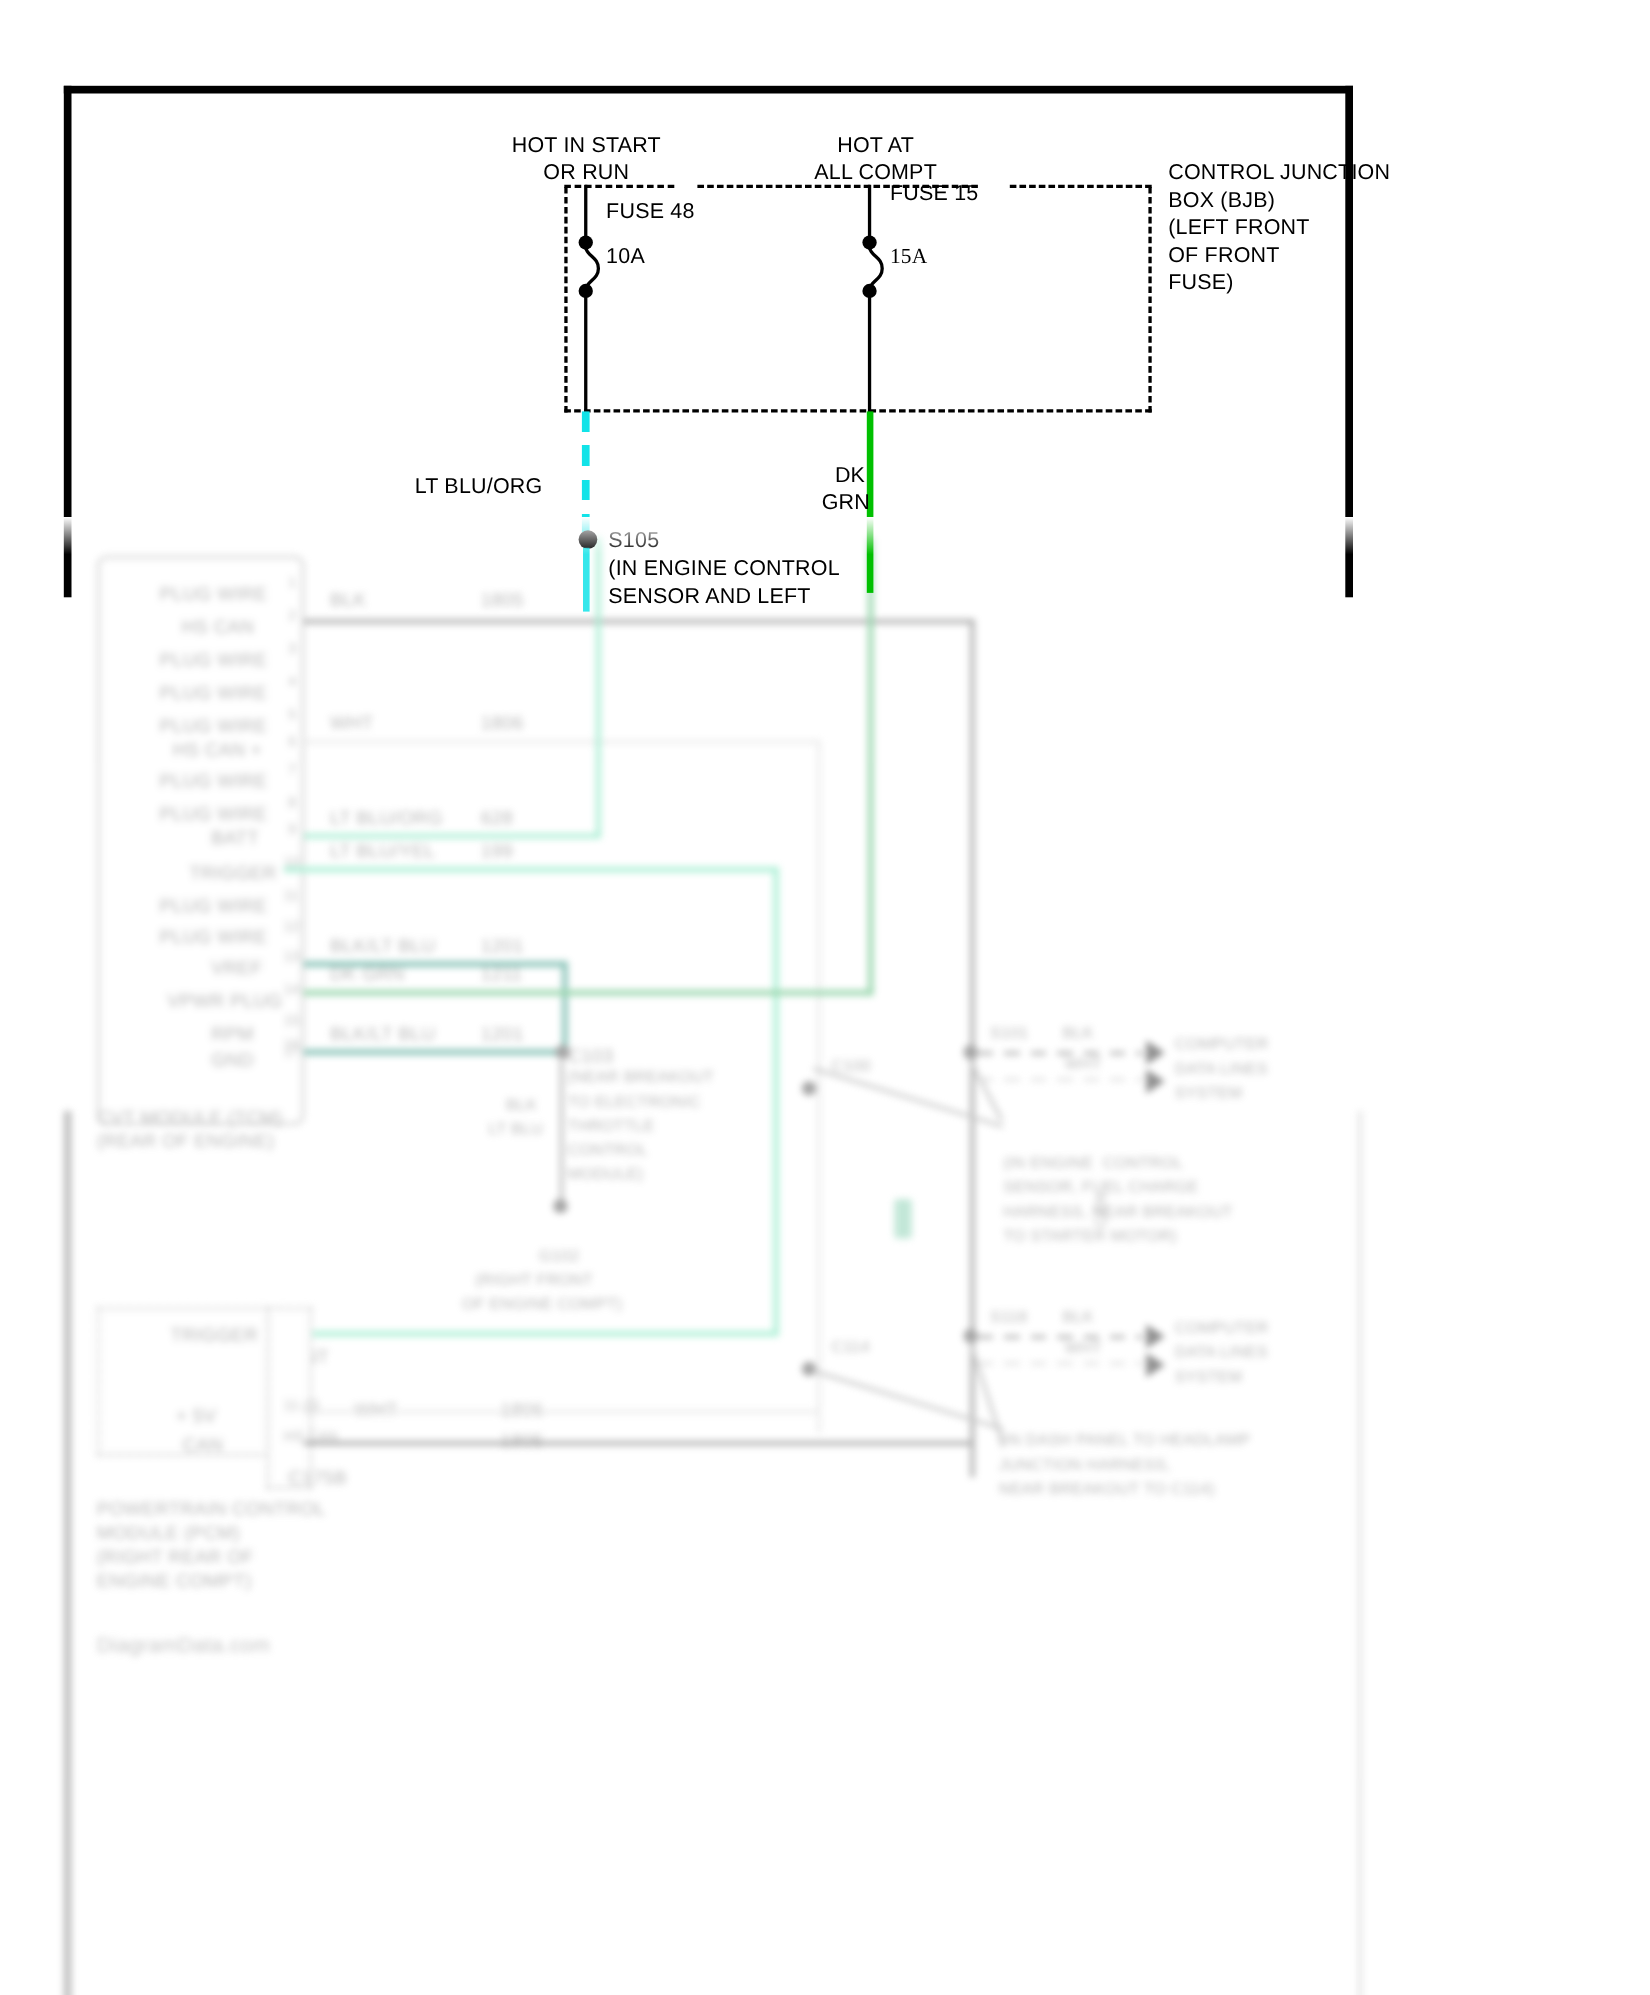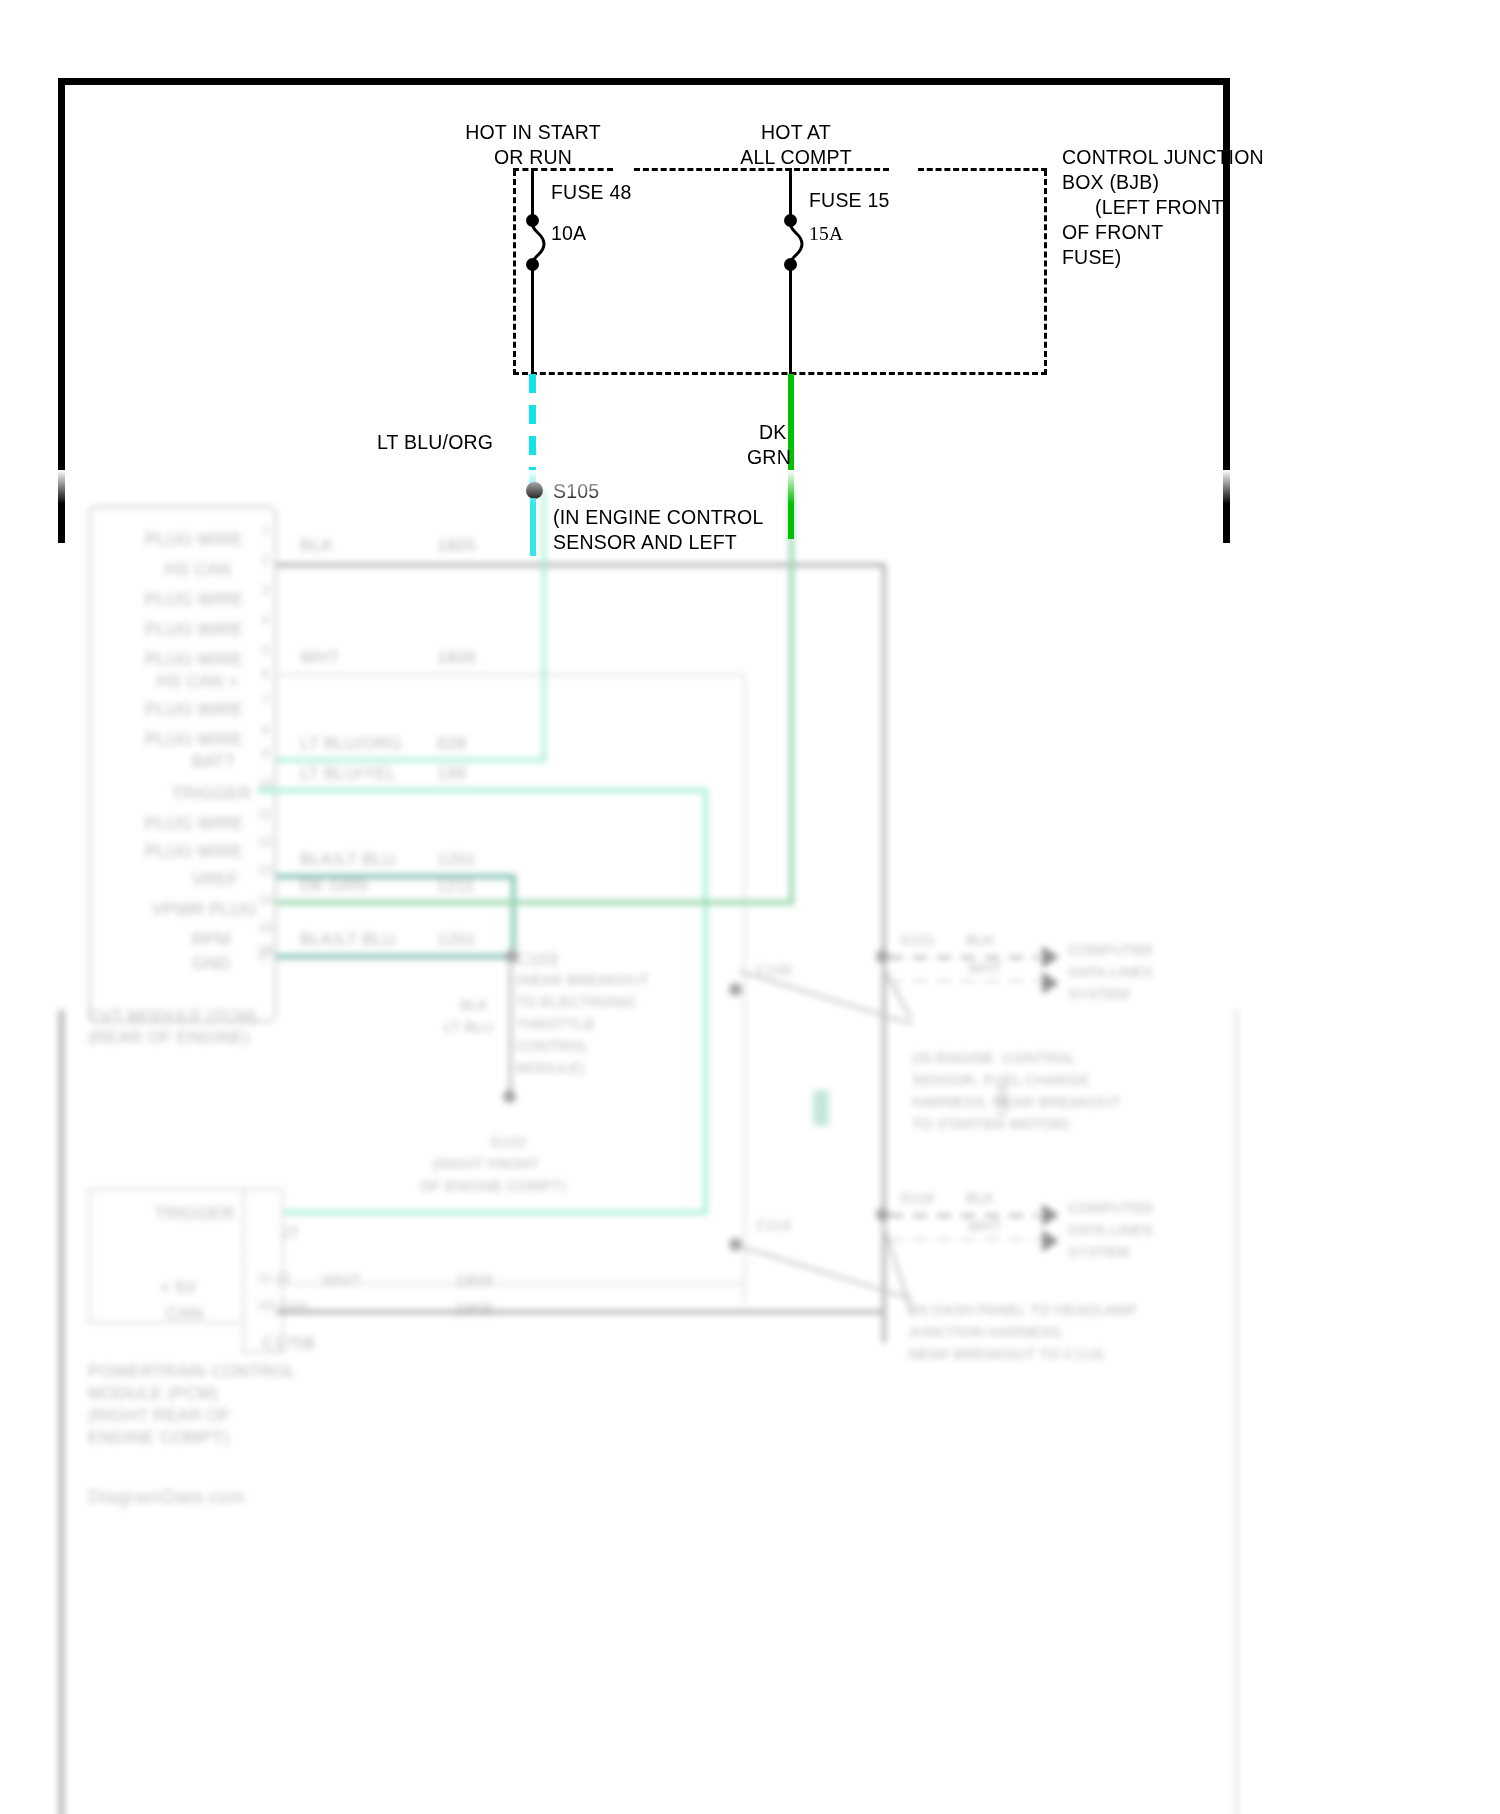--- a/index.html
+++ b/index.html
@@ -276,26 +276,26 @@
   <div class="lbl ctr" style="left:700px;top:145px;width:192px;">ALL COMPT</div>
 
   <div class="vline" style="left:789px;top:168px;height:50px;"></div>
   <div class="dot" style="left:784px;top:214px;"></div>
   <svg class="fuse" style="left:785px;top:222px;" viewBox="0 0 22 44">
     <path d="M5 0 C5 11, 17 11, 17 22 C17 33, 5 33, 5 44" stroke="#000" stroke-width="3" fill="none"></path>
   </svg>
   <div class="dot" style="left:784px;top:258px;"></div>
   <div class="vline" style="left:789px;top:266px;height:110px;"></div>
 
-  <div class="lbl" style="left:809px;top:188px;">FUSE 15</div>
+  <div class="lbl" style="left:809px;top:164px;">FUSE 15</div>
   <div class="lbl" style="left:809px;top:221px;font-family:Liberation Serif, serif;">15A</div>
 
   <div class="lbl" style="left:1062px;top:145px;">CONTROL JUNCTION</div>
   <div class="lbl" style="left:1062px;top:170px;">BOX (BJB)</div>
-  <div class="lbl" style="left:1062px;top:195px;margin-left:33px;">(LEFT FRONT</div>
+  <div class="lbl" style="left:1062px;top:195px;">(LEFT FRONT</div>
   <div class="lbl" style="left:1062px;top:220px;">OF FRONT</div>
   <div class="lbl" style="left:1062px;top:245px;">FUSE)</div>
 
   <div class="wire-cyan" style="left:529px;top:374px;height:110px;"></div>
   <div class="lbl" style="left:377px;top:430px;">LT BLU/ORG</div>
 
   <div class="dot" style="left:526px;top:482px;width:17px;height:17px;"></div>
   <div class="lbl" style="left:553px;top:479px;">S105</div>
   <div class="lbl" style="left:553px;top:505px;">(IN ENGINE CONTROL</div>
   <div class="lbl" style="left:553px;top:530px;">SENSOR AND LEFT</div>

